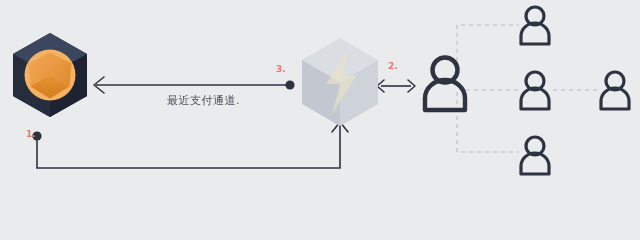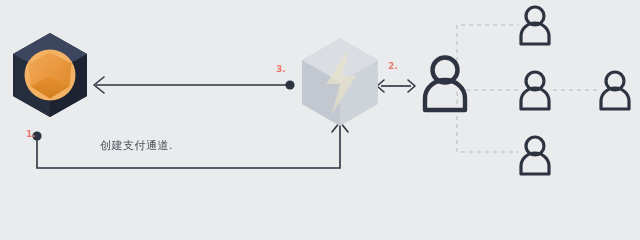--- a/index.html
+++ b/index.html
@@ -157,22 +157,22 @@
         <path d="M 521 174 L 521 166 A 14 13 0 0 1 549 166 L 549 174 Z"></path>
       </g>
 
       <g stroke-width="3.2">
         <circle cx="615" cy="81" r="9"></circle>
         <path d="M 601 109 L 601 101 A 14 13 0 0 1 629 101 L 629 109 Z"></path>
       </g>
     </g>
   </svg>
 
+  <div class="label-cn" id="label-recent-channel">最近支付通道.</div>
 
-  <div class="label-cn" id="label-create-channel">创建支付通道.</div>
 
   <div class="step-num" id="step-1">1.</div>
 
   <div class="step-num" id="step-2">2.</div>
 
   <div class="step-num" id="step-3">3.</div>
 
 </div>
 
 </body></html>

